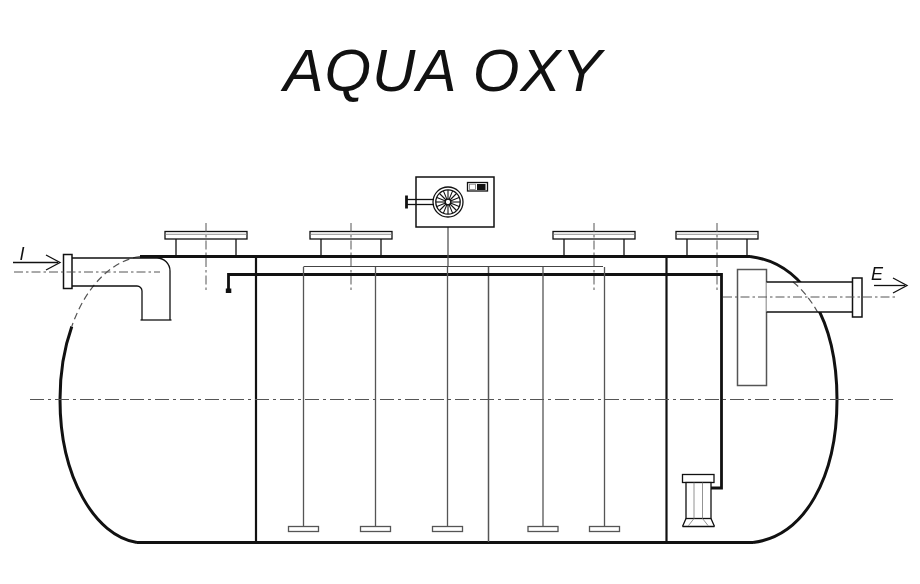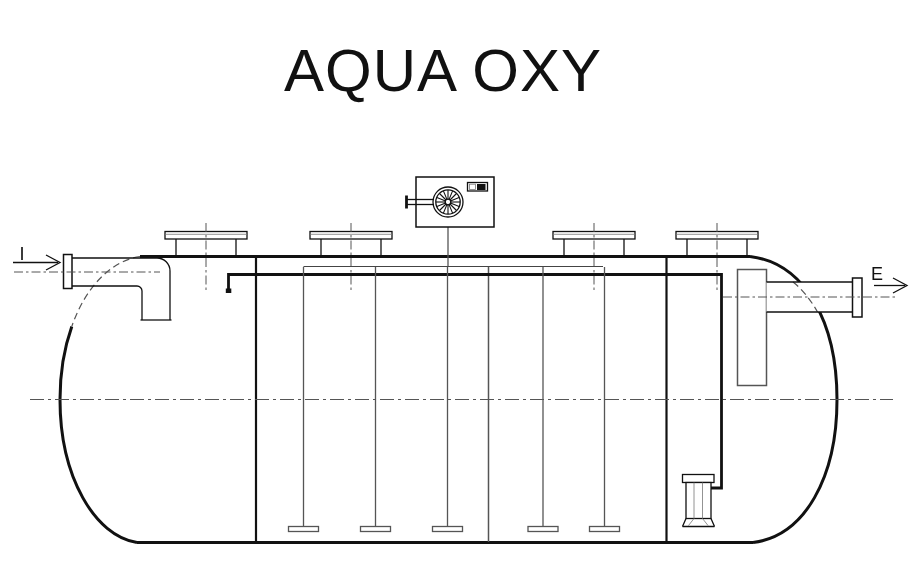--- a/index.html
+++ b/index.html
@@ -1,18 +1,18 @@
 <!DOCTYPE html>
 <html style="--ink: #111111; --mid: #555555; --soft: #777777; --paper: #ffffff;"><head>
 <meta charset="utf-8">
 <style>
   :root{ --ink:#111111; --mid:#555555; --soft:#777777; --paper:#ffffff; }
   html,body{margin:0;padding:0;background:var(--paper);}
   .stage{position:relative;width:920px;height:584px;background:var(--paper);overflow:hidden;
-         font-family:"Liberation Sans",sans-serif;}
+         font-family:"Liberation Sans",sans-serif;font-style:italic;}
   svg{display:block}
   text{fill:var(--ink);font-family:"Liberation Sans",sans-serif;}
   .ttl{font-size:60px;letter-spacing:1px;}
   .lbl{font-size:18px;}
   
   .s3 {stroke:var(--ink);stroke-width:3;fill:none;}
   .s28{stroke:var(--ink);stroke-width:2.8;fill:none;}
   .s22{stroke:var(--ink);stroke-width:2.2;fill:none;}
   .s15{stroke:var(--ink);stroke-width:1.5;fill:none;}
   .s1 {stroke:var(--ink);stroke-width:1.3;fill:none;}

